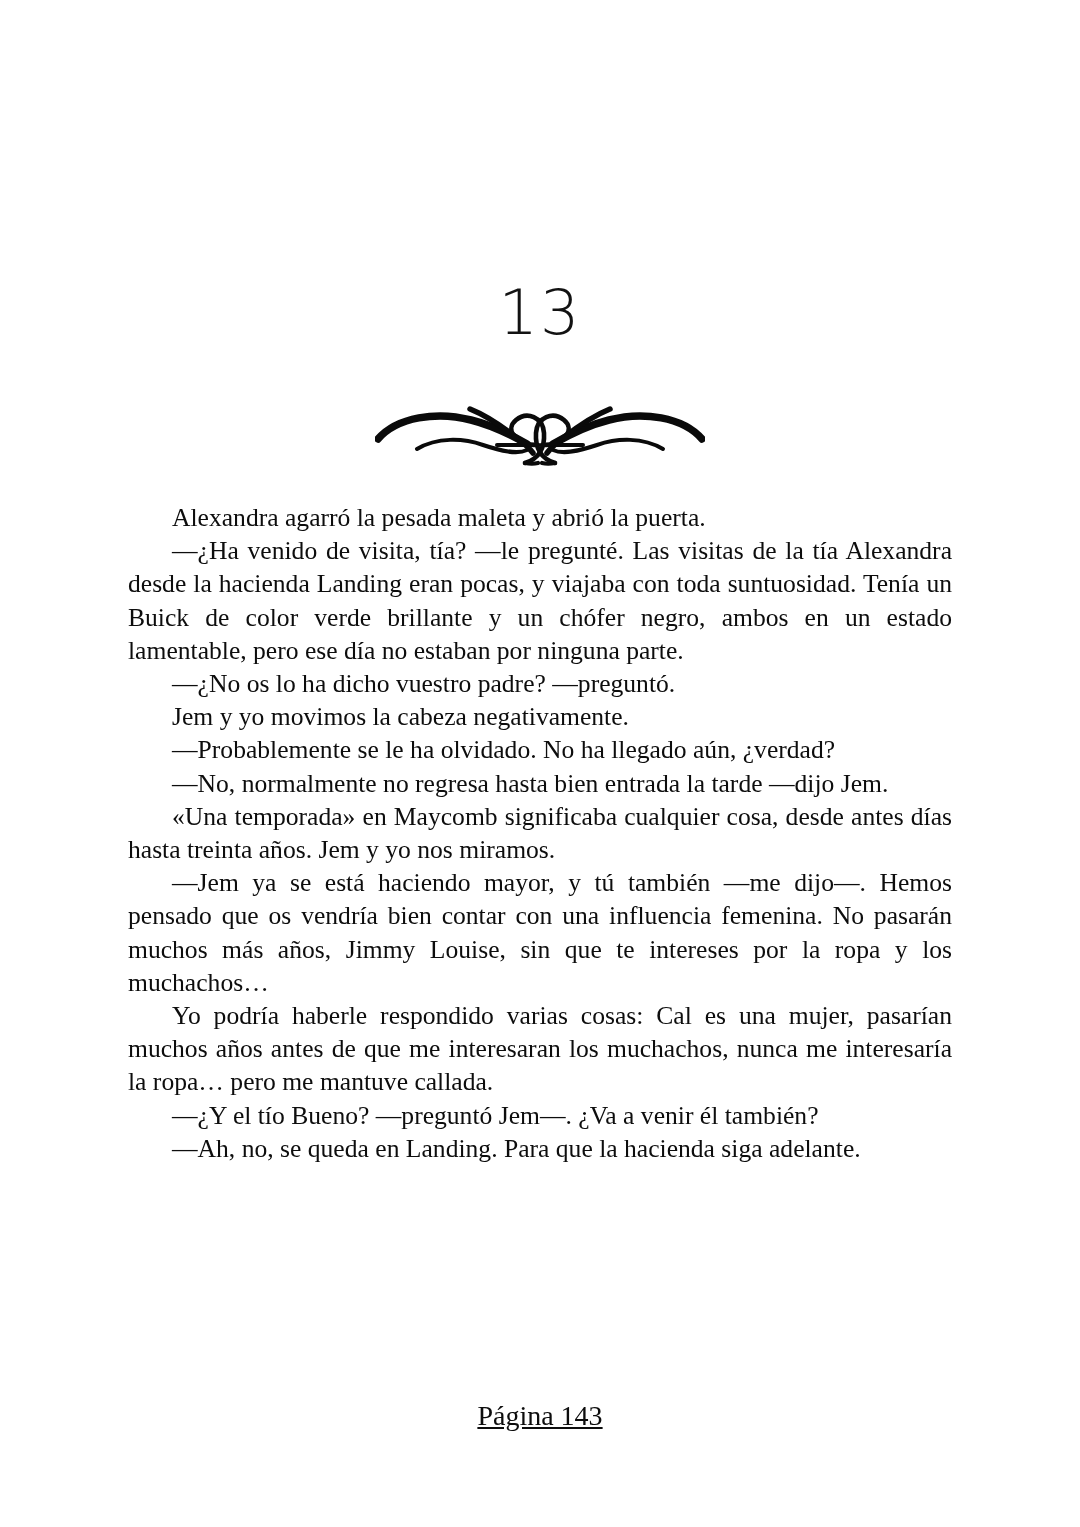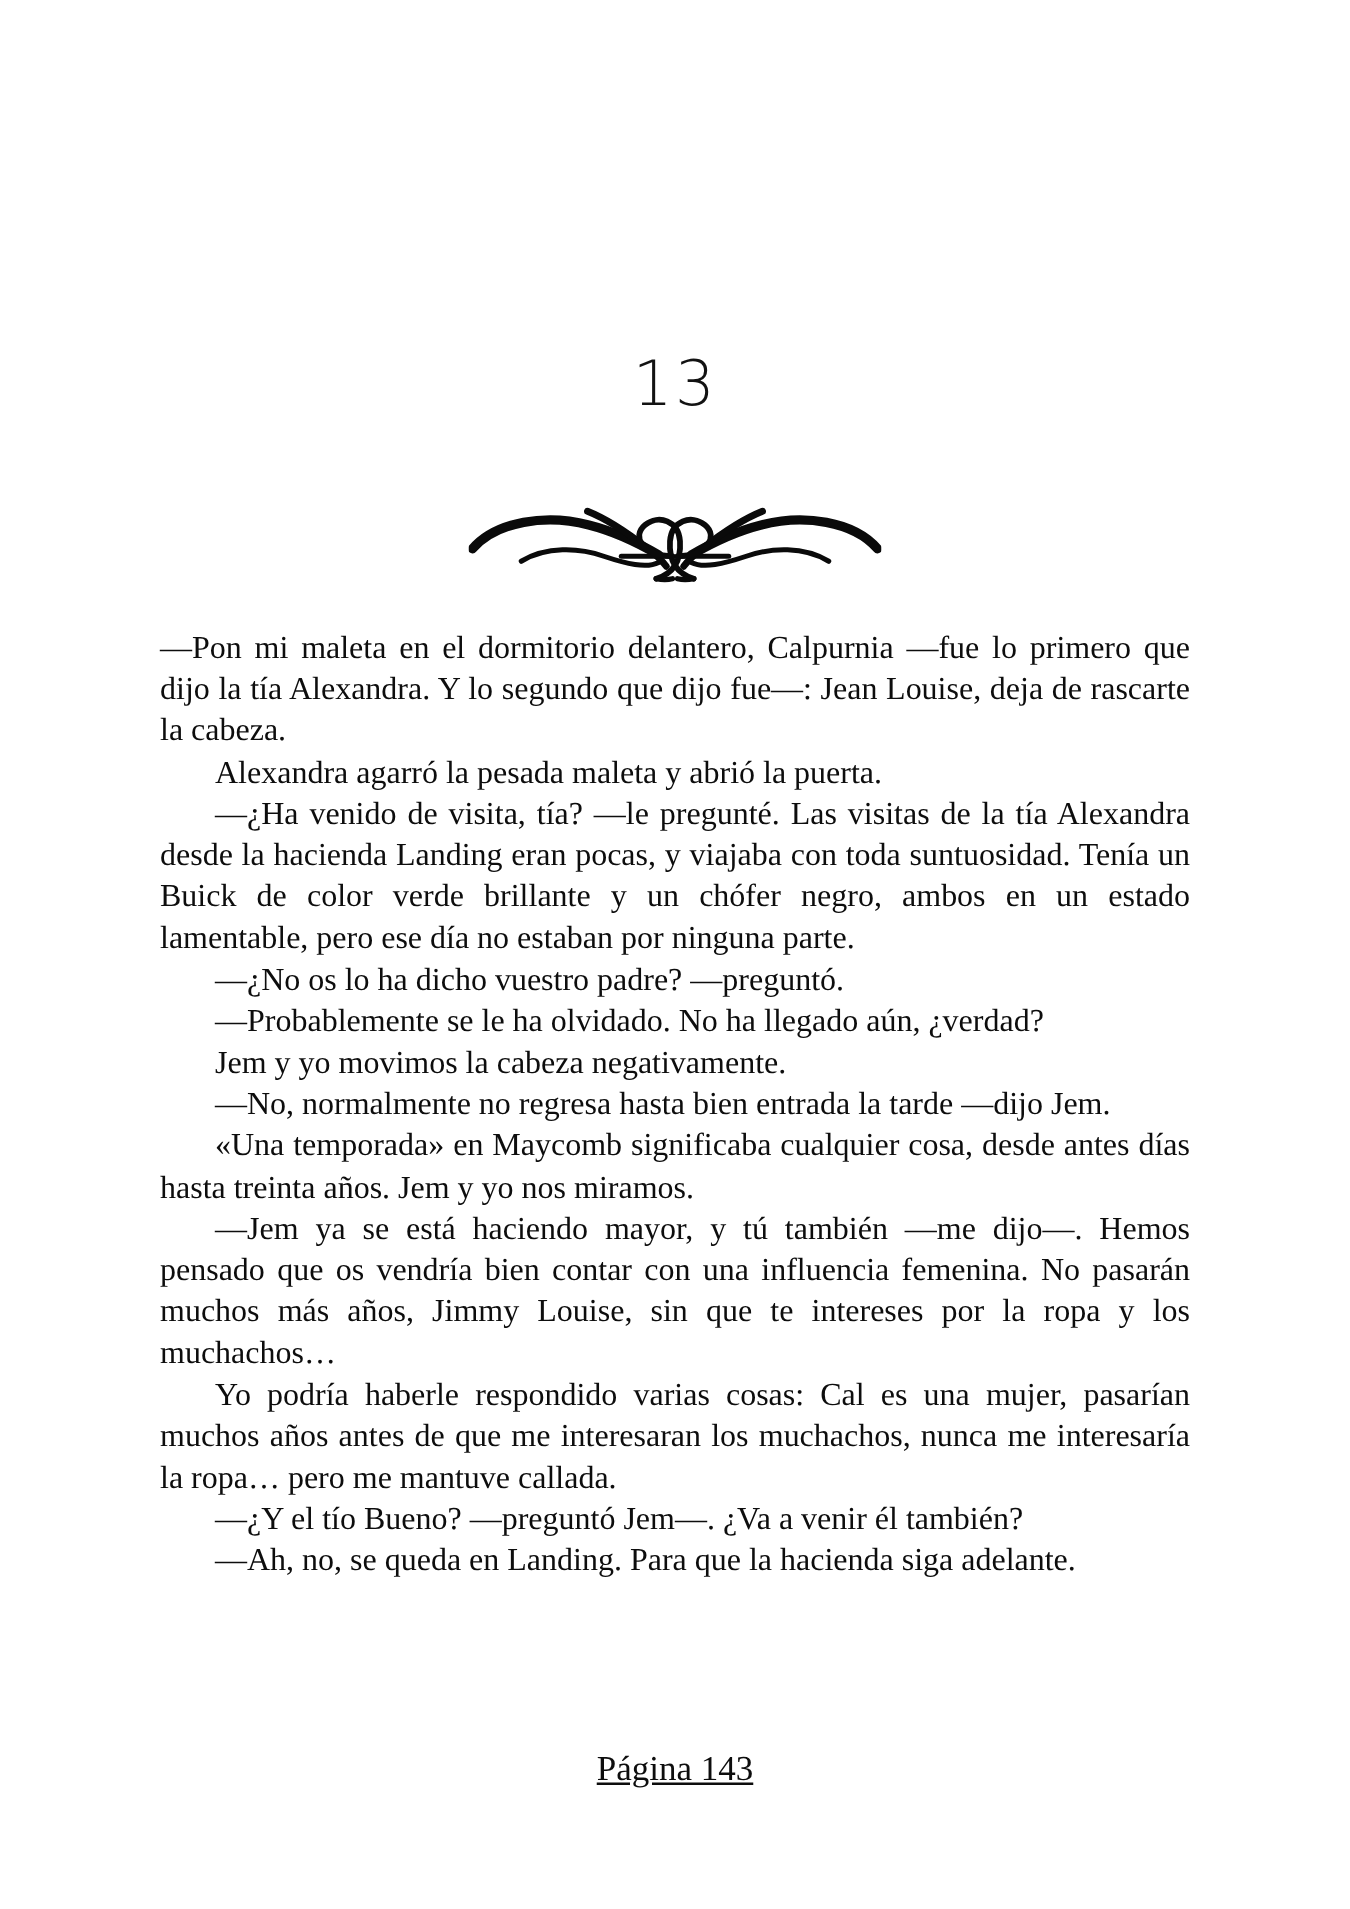--- a/index.html
+++ b/index.html
@@ -20,21 +20,21 @@
 
   
   .chapter-number {
     position: absolute;
     top: 282px;
     left: 0;
     width: 1080px;
     text-align: center;
     font-family: "DejaVu Sans", sans-serif;
     font-weight: 300;
-    font-size: 50px;
+    font-size: 62px;
     line-height: 1;
     letter-spacing: 2px;
     color: #121212;
     -webkit-font-smoothing: antialiased;
   }
 
   
   .ornament {
     position: absolute;
     top: 392px;
@@ -122,26 +122,25 @@
           <path d="M122 52 L 163 52" stroke-width="4"></path>
           <path d="M163 52 C 139 52, 130 36, 141 27 C 152 18, 168 24, 169 40
                    C 170 56, 163 66, 150 70" stroke-width="4.6"></path>
           <path d="M150 70 C 155 71, 159 71, 163 70" stroke-width="4.2"></path>
         </g>
       </g>
     </svg>
   </div>
 
   <div class="body-text">
-    <p>—Pon mi maleta en el dormitorio delantero, Calpurnia —fue lo primero que dijo la tía Alexandra. Y lo segundo que dijo fue—: Jean Louise, deja de rascarte la cabeza.</p>
     <p class="indent">Alexandra agarró la pesada maleta y abrió la puerta.</p>
     <p class="indent">—¿Ha venido de visita, tía? —le pregunté. Las visitas de la tía Alexandra desde la hacienda Landing eran pocas, y viajaba con toda suntuosidad. Tenía un Buick de color verde brillante y un chófer negro, ambos en un estado lamentable, pero ese día no estaban por ninguna parte.</p>
     <p class="indent">—¿No os lo ha dicho vuestro padre? —preguntó.</p>
+    <p class="indent">Jem y yo movimos la cabeza negativamente.</p>
     <p class="indent">—Probablemente se le ha olvidado. No ha llegado aún, ¿verdad?</p>
-    <p class="indent">Jem y yo movimos la cabeza negativamente.</p>
     <p class="indent">—No, normalmente no regresa hasta bien entrada la tarde —dijo Jem.</p>
     <p class="indent">«Una temporada» en Maycomb significaba cualquier cosa, desde antes días hasta treinta años. Jem y yo nos miramos.</p>
     <p class="indent">—Jem ya se está haciendo mayor, y tú también —me dijo—. Hemos pensado que os vendría bien contar con una influencia femenina. No pasarán muchos más años, Jimmy Louise, sin que te intereses por la ropa y los muchachos…</p>
     <p class="indent">Yo podría haberle respondido varias cosas: Cal es una mujer, pasarían muchos años antes de que me interesaran los muchachos, nunca me interesaría la ropa… pero me mantuve callada.</p>
     <p class="indent">—¿Y el tío Bueno? —preguntó Jem—. ¿Va a venir él también?</p>
     <p class="indent">—Ah, no, se queda en Landing. Para que la hacienda siga adelante.</p>
   </div>
 
   <div class="page-footer">Página 143</div>
 

